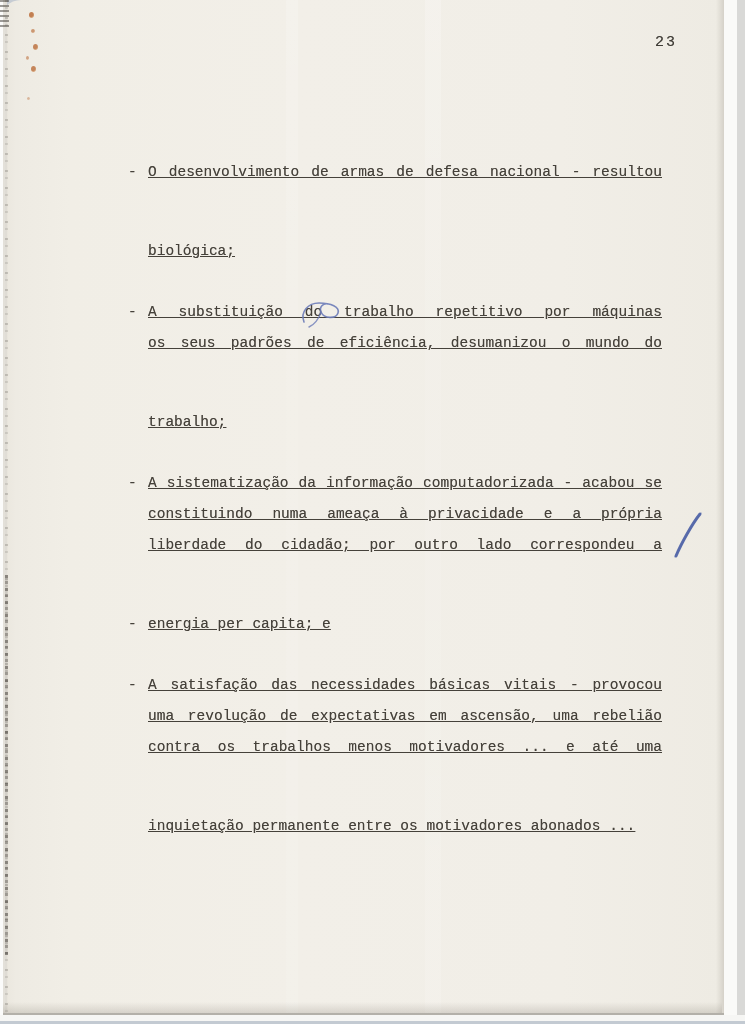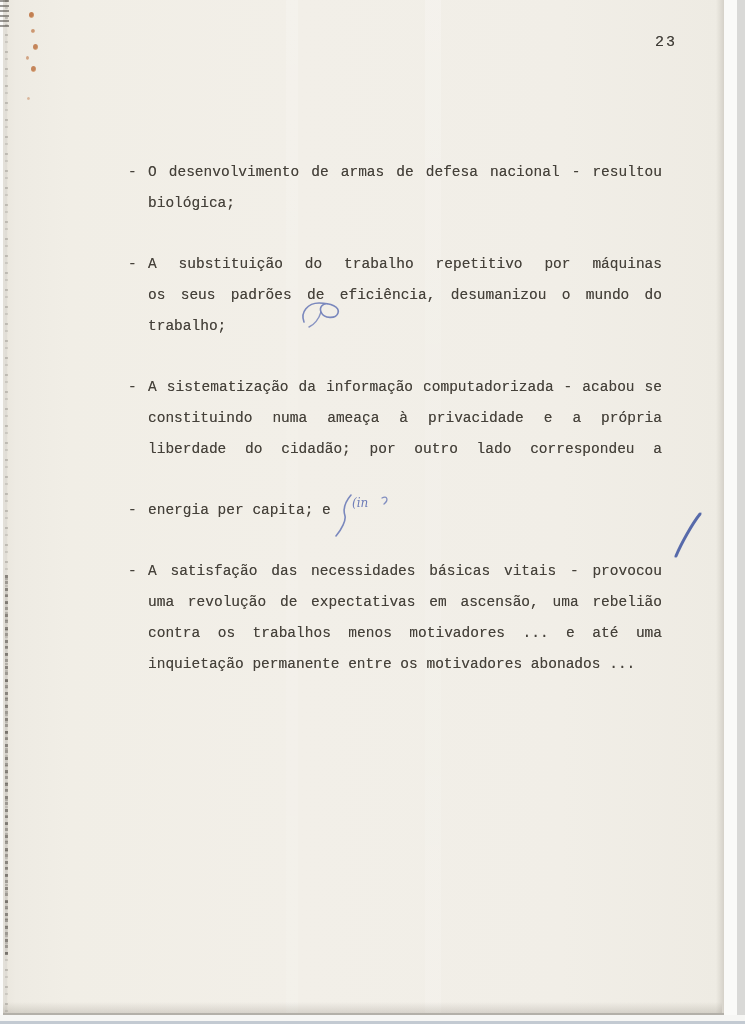--- a/index.html
+++ b/index.html
@@ -9,41 +9,42 @@
     overflow: hidden;
     background: #c6ccd3;
     font-family: "Liberation Mono", "DejaVu Sans Mono", monospace;
   }
   
   .paper {
     position: absolute; left: 0; top: 0; width: 745px; height: 1024px;
     background: linear-gradient(90deg,
       #e9e5dc 0px, #eeebe3 16px, #f1eee6 70px,
       #f2efe8 300px, #f1eee7 560px, #eeebe3 722px, #eeebe3 745px);
+    border-radius: 21px;
   }
   .streak {
     position: absolute; top: 0; height: 1015px;
     background: linear-gradient(180deg, rgba(255,255,255,0.35), rgba(255,255,255,0.12) 40%, rgba(255,255,255,0.22));
     pointer-events: none;
   }
   .streak.s1 { left: 286px; width: 12px; opacity: .5; }
   .streak.s2 { left: 425px; width: 16px; opacity: .6; }
 
   
   .text-block {
     position: absolute; left: 128px; top: 157px; width: 534px;
     color: #45413a;
     font-size: 14.5px;
     line-height: 31px;
     text-shadow: 0 0 0.5px rgba(70,64,56,0.55);
   }
   .para { position: relative; padding-left: 20px; margin: 0 0 30px 0; }
   .para .dash { position: absolute; left: 0; top: 0; }
-  .line { text-align: justify; text-align-last: justify; white-space: normal; }
-  .line.last { text-align-last: left; }
+  .line { text-align: justify; text-align-last: justify; white-space: normal; text-decoration: underline; }
+  .line.last { text-align-last: left; margin-top: 48px; }
 
   .page-number {
     position: absolute; left: 655px; top: 34px;
     font-size: 15px; letter-spacing: 2px; color: #3f3c36;
     text-shadow: 0 0 0.5px rgba(60,56,48,0.5);
   }
 
   
   .ink { position: absolute; pointer-events: none; }
   .ink svg { display: block; }
@@ -138,27 +139,20 @@
 
   </div>
 
   <div class="ink" style="left:294px; top:298px;">
     <svg width="56" height="34" viewBox="0 0 56 34">
       <path d="M10,24 C6,14 14,5 25,5 C37,5 46,9 44,15 C42,21 30,21 27,14 C25,9 29,5 34,6" fill="none" stroke="#6d7cb8" stroke-width="1.6" stroke-linecap="round" opacity="0.9"></path>
       <path d="M27,14 C25,21 20,27 15,29" fill="none" stroke="#6d7cb8" stroke-width="1.4" stroke-linecap="round" opacity="0.8"></path>
     </svg>
   </div>
 
-  <div class="ink" style="left:330px; top:490px;">
-    <svg width="66" height="52" viewBox="0 0 66 52">
-      <path d="M21,5 C15,12 13,20 15,26 C16,30 12,39 6,46" fill="none" stroke="#6d7cb8" stroke-width="1.6" stroke-linecap="round" opacity="0.9"></path>
-      <text class="ink-text" x="22" y="17" fill="#6d7cb8">(in</text>
-      <path d="M52,8 C57,5 59,10 54,14" fill="none" stroke="#6d7cb8" stroke-width="1.3" stroke-linecap="round" opacity="0.85"></path>
-    </svg>
-  </div>
 
   <div class="ink" style="left:668px; top:508px;">
     <svg width="40" height="54" viewBox="0 0 40 54">
       <path d="M8,48 C13,36 24,16 32,6" fill="none" stroke="#5165a8" stroke-width="3" stroke-linecap="round" opacity="0.95"></path>
       <path d="M7,49 C14,35 25,15 33,5" fill="none" stroke="#5165a8" stroke-width="1" stroke-linecap="round" opacity="0.6"></path>
     </svg>
   </div>
 
   <div class="rust" style="left:29px; top:12px;  width:5px; height:6px; opacity:.9;"></div>
   <div class="rust" style="left:31px; top:29px;  width:4px; height:4px; opacity:.7;"></div>

